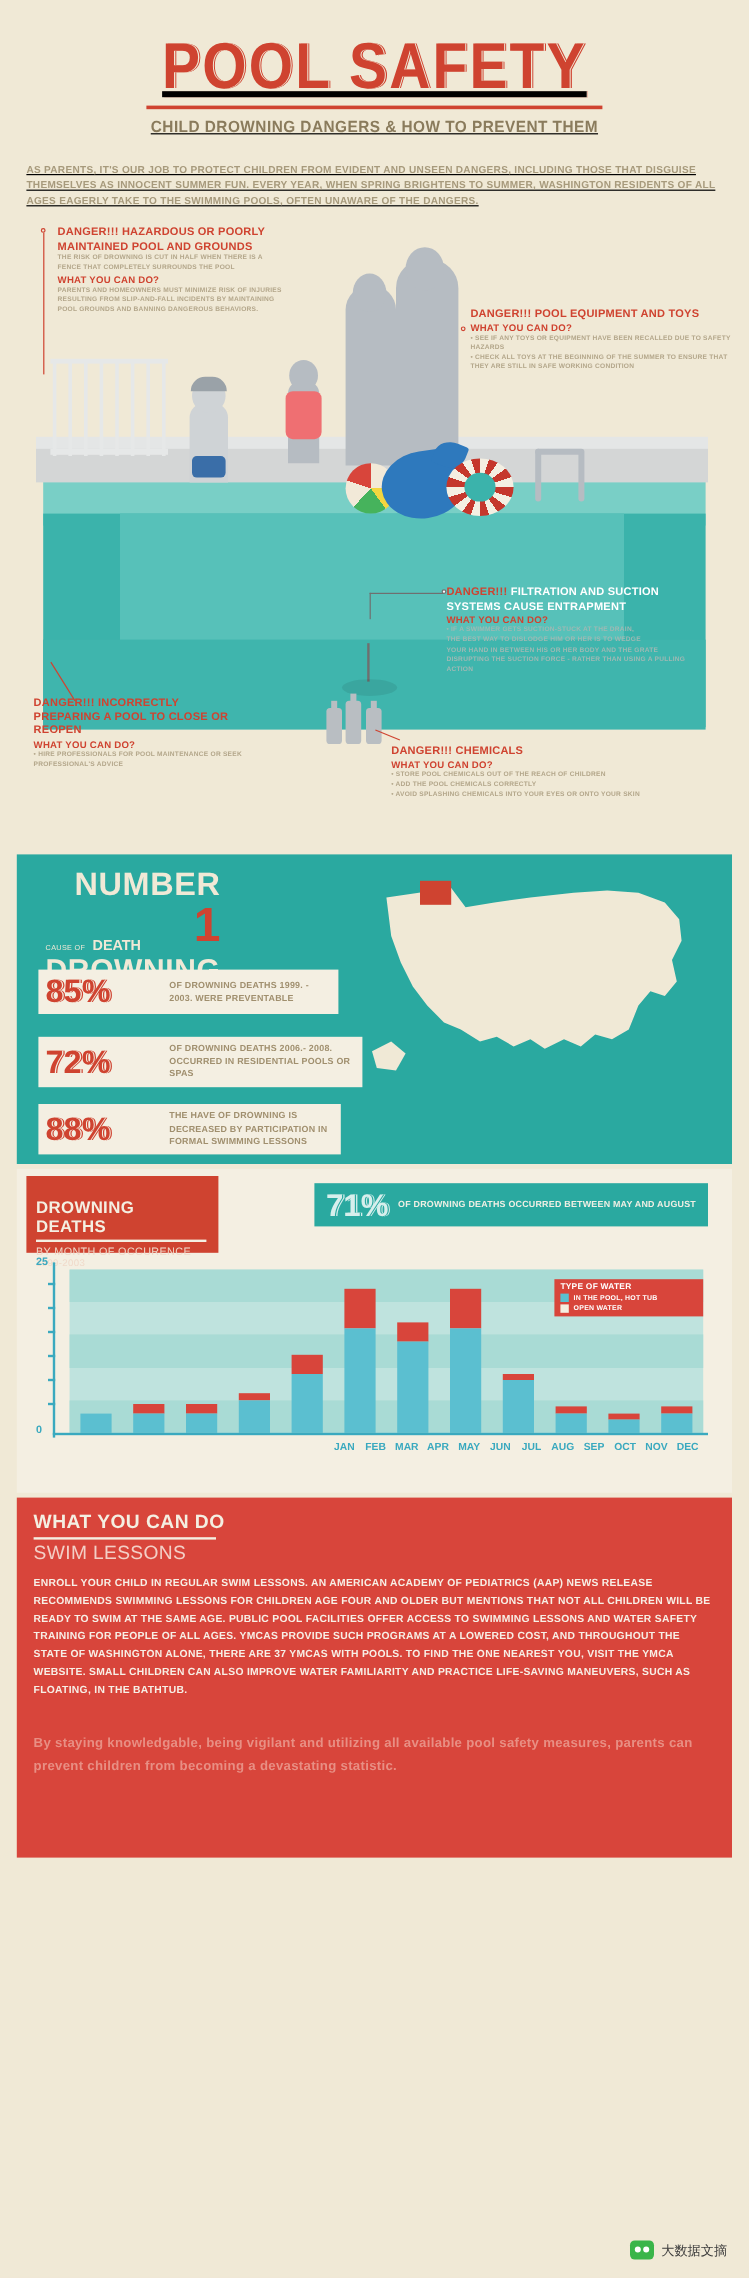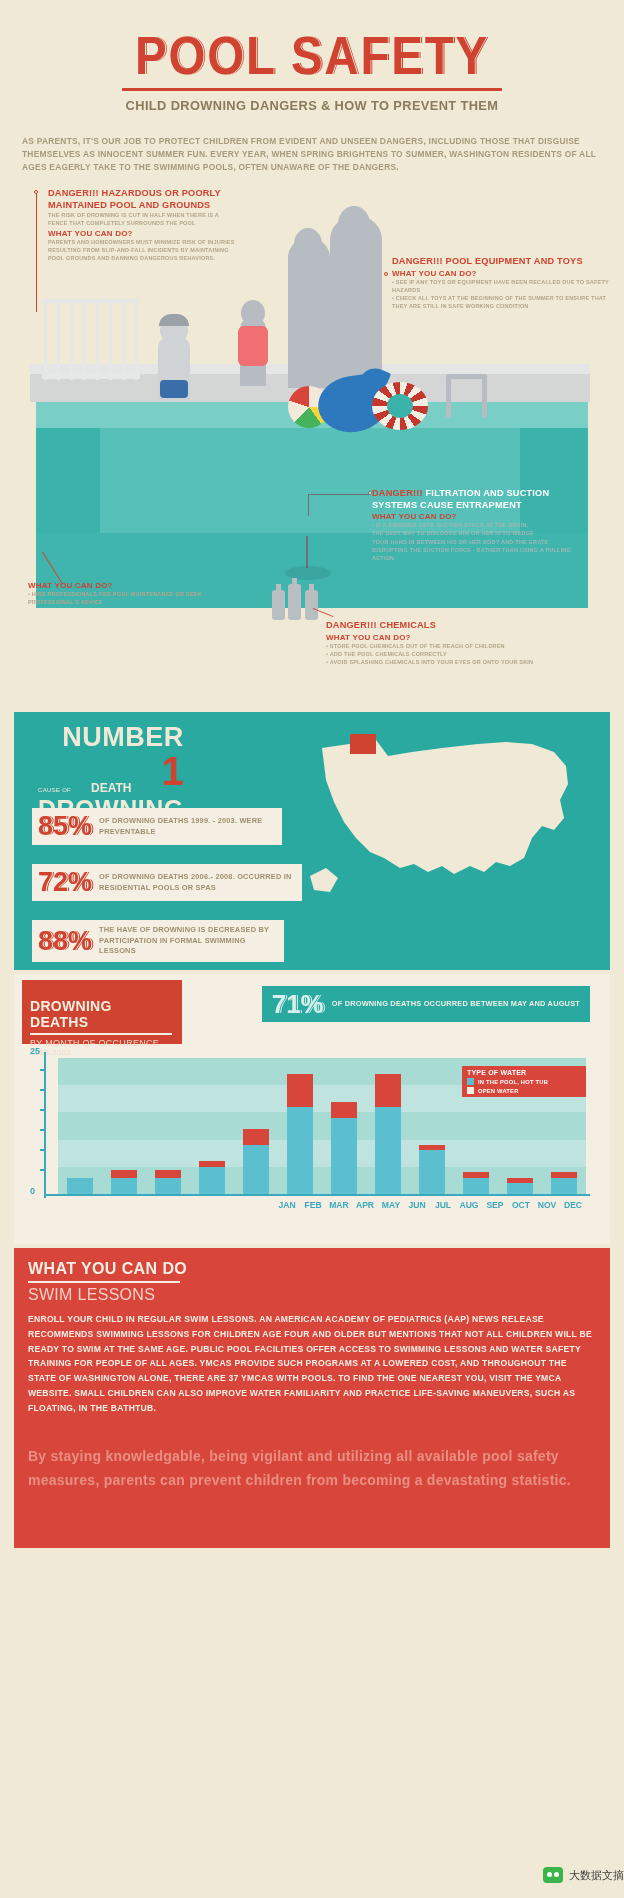--- a/index.html
+++ b/index.html
@@ -1,21 +1,21 @@
 <!DOCTYPE html>
 <html><head>
 <meta charset="utf-8">
 <style>
   * { box-sizing: border-box; margin:0; padding:0; }
   body {
     width:624px; height:1898px;
     font-family:"Liberation Sans", sans-serif;
     background:#f0e9d6; overflow:hidden;
   }
-  .page { position:relative; width:624px; height:1898px; background:#f0e9d6; }
+  .page { position:relative; width:624px; height:1898px; background:#f0e9d6;text-decoration:underline; }
 
   
   .hero { padding:28px 0 6px; text-align:center; background:#f0e9d6; }
   .hero h1 {
     font-size:54px; letter-spacing:2px; color:#cf4330;
     font-weight:700; font-stretch:condensed;
     transform:scaleX(0.88); line-height:1;
     text-shadow: 1px 0 0 #f0e9d6, 2px 0 0 #cf4330;
   }
   .hero .rule { width:380px; height:3px; background:#cf4330; margin:6px auto 7px; }
@@ -100,21 +100,21 @@
   .num1 .one { color:#cf4330; font-size:40px; font-weight:700; line-height:.8;}
   .num1 .cause { font-size:6px; color:#f0e9d6; letter-spacing:.3px;}
   .num1 .death { font-size:12px; font-weight:700;}
   .num1 .drown { font-size:25px; font-weight:700; color:#f0e9d6; letter-spacing:.5px;}
   .num1 .forkids { font-size:8px; color:#f0e9d6; letter-spacing:.3px;}
   .num1 .aged { font-size:8px; color:#7fd4cd; letter-spacing:.3px;}
 
   .stat { position:absolute; background:#f4efe2; padding:5px 8px 5px 6px; display:flex; align-items:center; gap:7px;}
   .stat .pct { font-size:27px; color:#cf4330; font-weight:700; line-height:1;
       text-shadow:1px 0 0 #f4efe2, 2px 0 0 #cf4330; }
-  .stat .txt { font-size:7.4px; color:#a08f6e; line-height:1.45; letter-spacing:.2px; font-weight:700;}
+  .stat .txt { font-size:7.4px; color:#a08f6e; line-height:1.45; letter-spacing:.2px; font-weight:700;margin-left:42px;}
 
   .usmap { position:absolute; right:18px; top:14px; width:300px; height:200px; }
   .wa-flag { position:absolute; left:58px; top:8px; width:26px; height:20px; background:#cf4330; }
 
   
   .sec-chart { position:absolute; left:14px; top:974px; width:596px; height:270px; background:#f4efe2; }
   .dd-box { position:absolute; left:8px; top:6px; width:160px; height:64px; background:#cf4330; padding:7px 8px;}
   .dd-box .t1 { font-size:14px; color:#f4efe2; font-weight:700; letter-spacing:.3px;margin-top:11px;}
   .dd-box .ul { width:142px; height:1.5px; background:#f4efe2; margin:3px 0 3px;}
   .dd-box .t2 { font-size:9px; color:#f0d9c9; letter-spacing:.3px;}
@@ -146,28 +146,28 @@
   .legend .lb { font-size:5.8px; color:#fff; font-weight:700; letter-spacing:.2px;}
 
   
   .sec-do { position:absolute; left:14px; top:1248px; width:596px; height:300px; background:#d8453b;}
   .do-hd { position:absolute; left:14px; top:12px; }
   .do-hd .t1 { font-size:16px; color:#f4efe2; font-weight:700; letter-spacing:.4px;}
   .do-hd .ul { width:152px; height:1.5px; background:#f4efe2; margin:3px 0 3px;}
   .do-hd .t2 { font-size:16px; color:#f3cfc6; letter-spacing:.3px;}
   .do-body { position:absolute; left:14px; top:64px; width:568px; font-size:8.6px;
       color:#f7efe6; line-height:1.72; letter-spacing:.25px; font-weight:700;}
-  .do-body2 { position:absolute; left:14px; top:196px; width:568px; font-size:14px;
+  .do-body2 { position:absolute; left:14px; top:196px; width:568px; font-size:11px;
       color:#e88f84; line-height:1.72; letter-spacing:.25px; font-weight:700;}
   .happy { position:absolute; left:0; top:238px; width:596px; text-align:center;
       font-family:"DejaVu Serif", serif; font-style:italic; font-size:26px; color:#f4efe2; font-weight:700;}
 
   
   .footer { position:absolute; left:0; top:1852px; width:624px; height:46px; background:#f0e9d6;
-     display:flex; align-items:center; justify-content:flex-end; gap:6px;}
+     display:flex; align-items:center; justify-content:flex-end; padding-right:18px; gap:6px;}
   .wx { width:20px; height:16px; background:#3ab54a; border-radius:4px; position:relative;}
   .wx:before{content:""; position:absolute; left:4px; top:5px; width:5px; height:5px;
      border-radius:50%; background:#fff;}
   .wx:after{content:""; position:absolute; left:11px; top:5px; width:5px; height:5px;
      border-radius:50%; background:#fff;}
   .fttxt { font-size:11px; color:#3d3d3d; }
 </style>
 </head>
 <body>
 
@@ -257,20 +257,22 @@
       <div class="c-sub">• IF A SWIMMER GETS SUCTION-STUCK AT THE DRAIN,</div>
       <div class="c-sub">THE BEST WAY TO DISLODGE HIM OR HER IS TO WEDGE</div>
       <div class="c-sub">YOUR HAND IN BETWEEN HIS OR HER BODY AND THE GRATE</div>
       <div class="c-sub">DISRUPTING THE SUCTION FORCE - RATHER THAN USING A PULLING ACTION</div>
     </div>
     <div style="position:absolute; left:308px; top:316px; width:62px; height:1.2px; background:#6f6f6f;"></div>
     <div style="position:absolute; left:308px; top:316px; width:1.2px; height:22px; background:#6f6f6f;"></div>
     <div class="dot" style="left:368px; top:313px; border-color:#6f6f6f; background:#fff;"></div>
 
     <div class="callout" style="left:28px; top:402px; width:178px;">
+      <div class="c-title"><span class="dng">DANGER!!!</span>
+        <span class="rest">INCORRECTLY PREPARING A POOL TO CLOSE OR REOPEN</span></div>
       <div class="c-what">WHAT YOU CAN DO?</div>
       <div class="c-sub">• HIRE PROFESSIONALS FOR POOL MAINTENANCE OR SEEK</div>
       <div class="c-sub">PROFESSIONAL'S ADVICE</div>
     </div>
     <div style="position:absolute; left:62px; top:368px; width:1.2px; height:38px; background:#cf4330; transform:rotate(-32deg); transform-origin:bottom;"></div>
 
     <div class="callout" style="left:326px; top:442px; width:250px;">
       <div class="c-title"><span class="dng">DANGER!!!</span>
         <span class="rest">CHEMICALS</span></div>
       <div class="c-what">WHAT YOU CAN DO?</div>
@@ -280,21 +282,21 @@
     </div>
     <div style="position:absolute; left:312px; top:434px; width:22px; height:1.2px; background:#cf4330; transform:rotate(22deg);"></div>
   </div>
 
   <div class="sec-teal">
     <div class="num1">
       <div style="display:flex; align-items:flex-end; gap:2px;flex-direction:column;">
         <span class="n">NUMBER</span>
         <span class="one">1</span>
       </div>
-      <div style="display:flex; align-items:baseline; gap:20px; margin-top:-6px;">
+      <div style="display:flex; align-items:baseline; gap:6px; margin-top:-6px;">
         <span class="cause">CAUSE OF</span>
         <span class="death">DEATH</span>
       </div>
       <div class="drown">DROWNING</div>
       <div style="display:flex; align-items:center; gap:5px;">
         <span style="color:#7fd4cd; font-size:8px; letter-spacing:2px;">IS THE</span>
         <span class="forkids">FOR CHILDREN</span>
       </div>
       <div class="aged">AGED 14 AND UNDER</div>
     </div>

